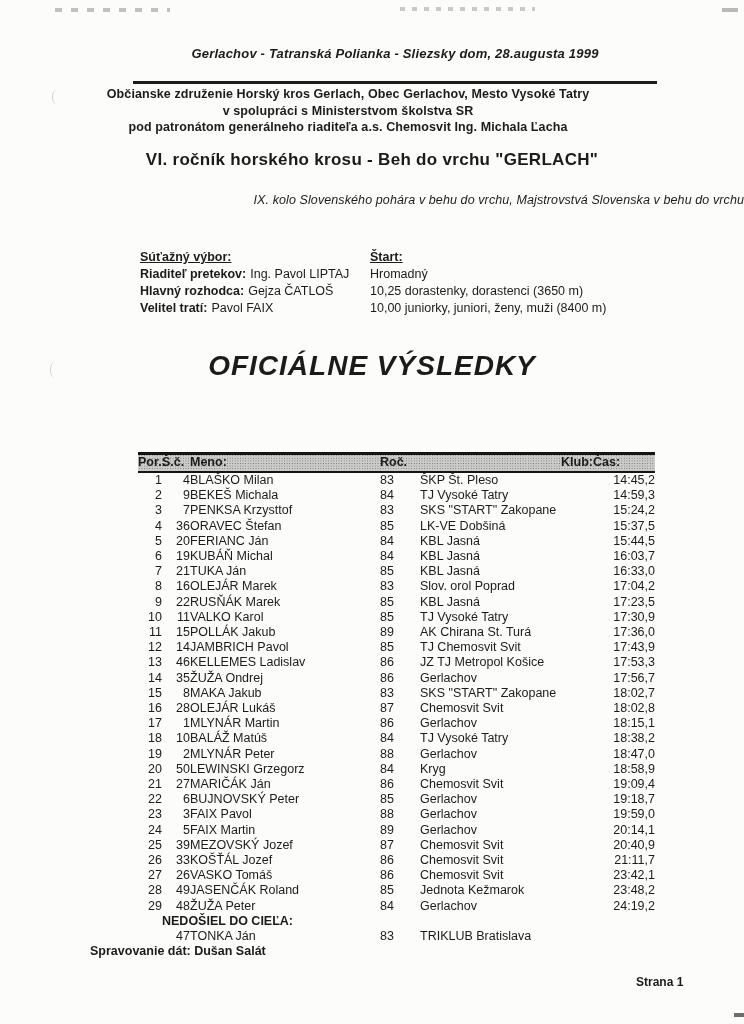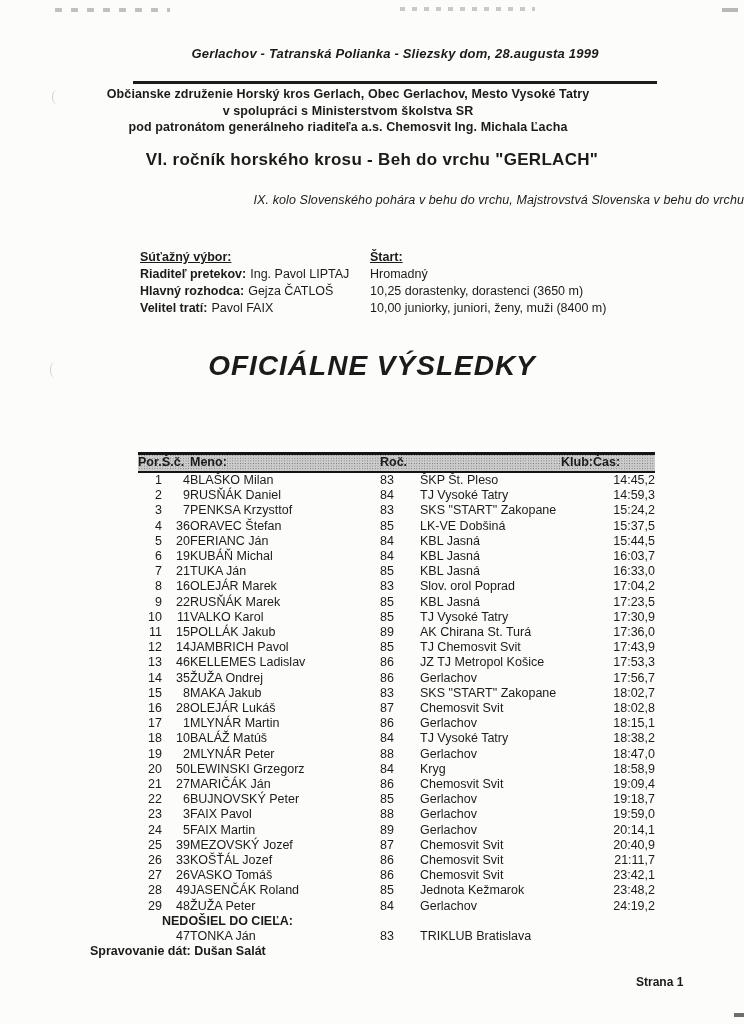--- a/index.html
+++ b/index.html
@@ -158,21 +158,21 @@
           <td class="c-sc">4</td>
           <td class="c-meno">BLAŠKO Milan</td>
           <td class="c-roc">83</td>
           <td class="c-klub">ŠKP Št. Pleso</td>
           <td class="c-cas">14:45,2</td>
         </tr>
 
         <tr>
           <td class="c-por">2</td>
           <td class="c-sc">9</td>
-          <td class="c-meno">RUSŇÁK Daniel</td>
+          <td class="c-meno">BEKEŠ Michala</td>
           <td class="c-roc">84</td>
           <td class="c-klub">TJ Vysoké Tatry</td>
           <td class="c-cas">14:59,3</td>
         </tr>
 
         <tr>
           <td class="c-por">3</td>
           <td class="c-sc">7</td>
           <td class="c-meno">PENKSA Krzysttof</td>
           <td class="c-roc">83</td>

